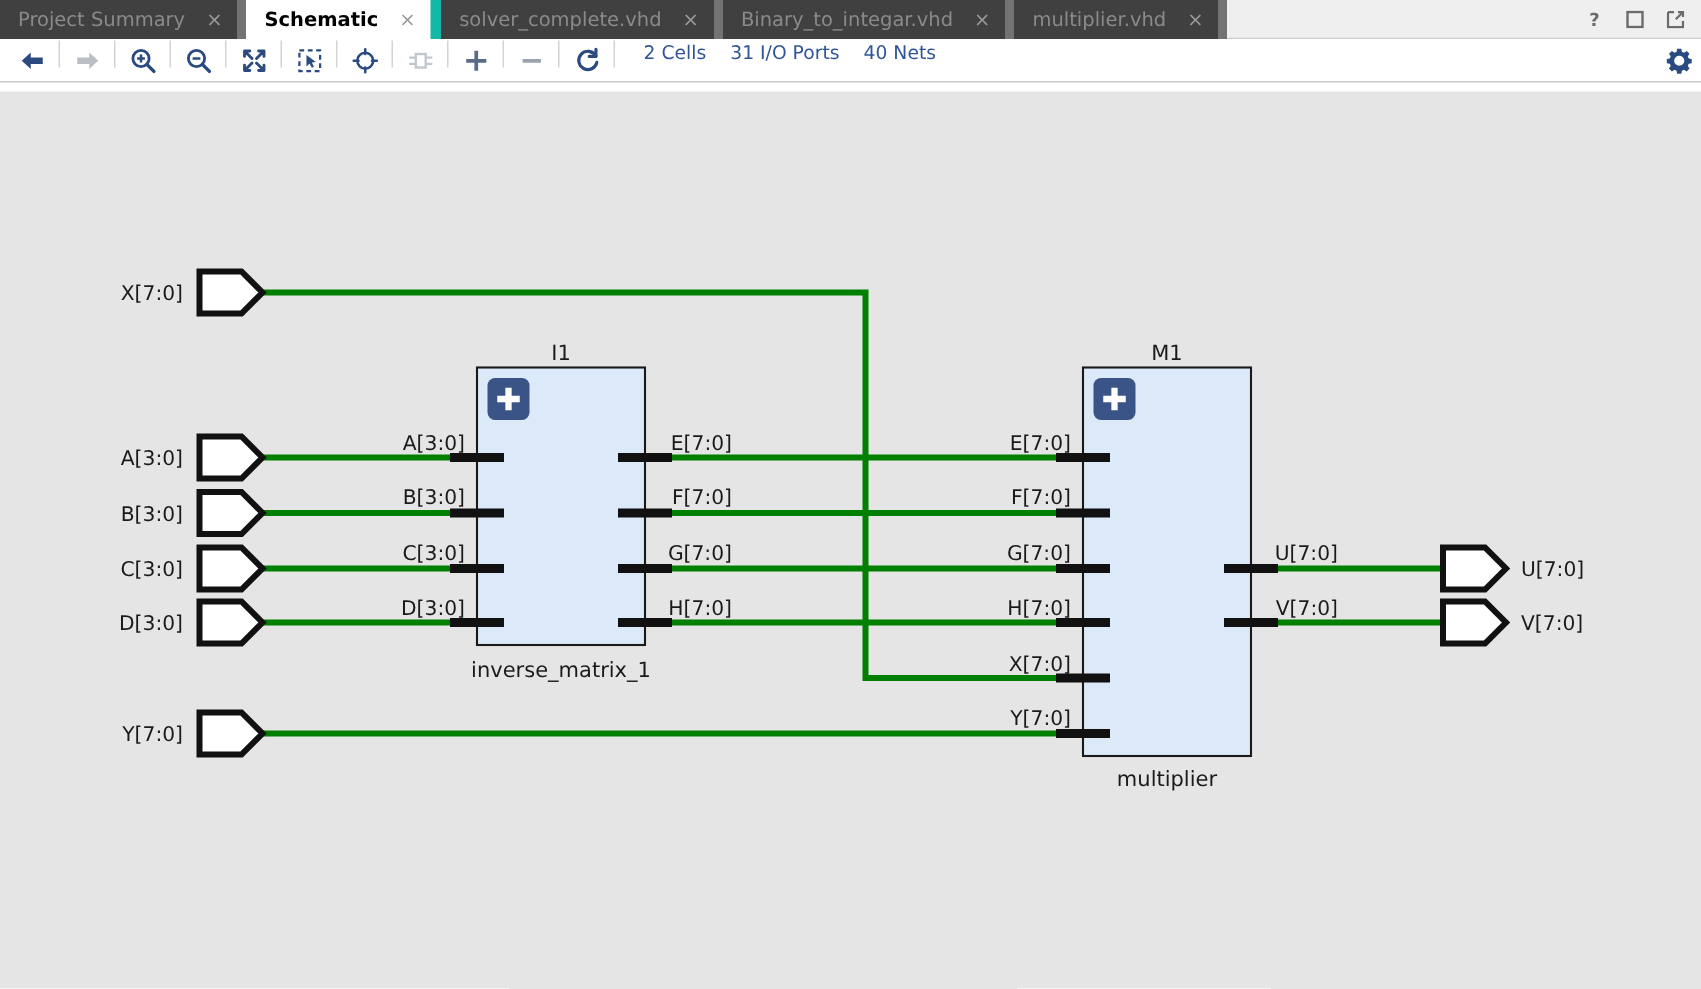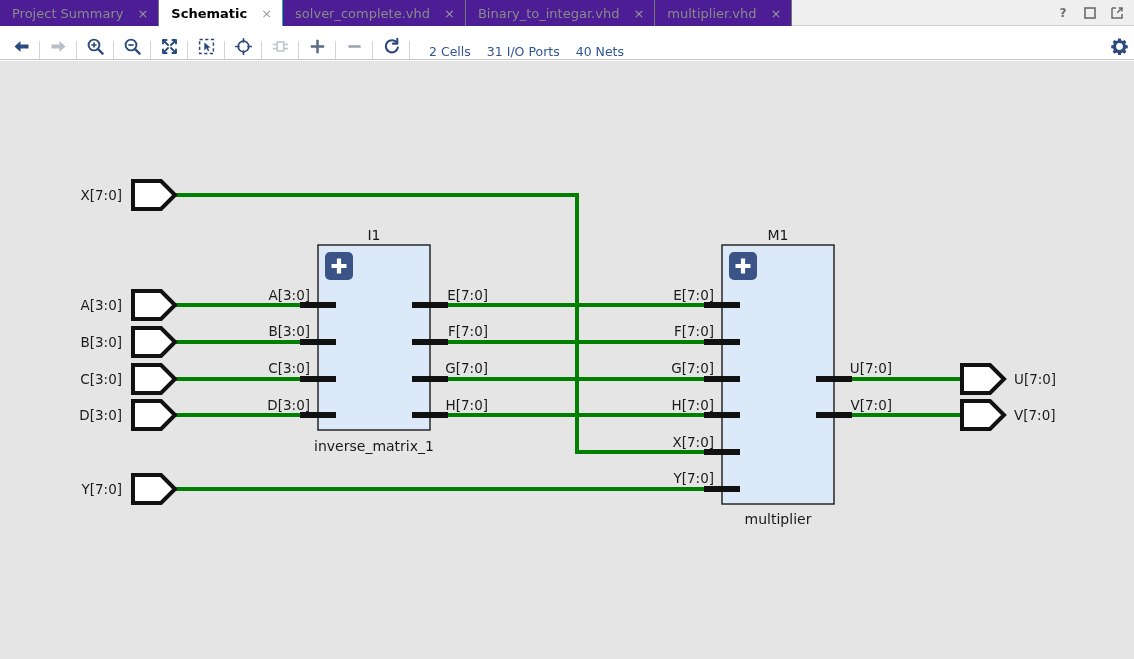--- a/index.html
+++ b/index.html
@@ -25,30 +25,30 @@
     border-bottom: 1px solid #cfcfcf;
     display: flex;
     align-items: stretch;
   }
   .tab {
     display: flex; align-items: center;
     padding: 0 10px 0 12px;
     height: 26px;
     font-size: 13px;
     color: #8a8a8a;
-    background: #4c1d95;
-    border-right: 1px solid #737373;
+    background: #404040;
+    border-right: 6px solid #737373;
     white-space: nowrap;
     cursor: pointer;
   }
   .tab.active {
     background: #ffffff;
     color: #000000;
     font-weight: bold;
-    border-right: 1px solid #14b8a6;
+    border-right: 7px solid #14b8a6;
   }
   .tab-label { margin-right: 14px; }
   .tab-close {
     font-size: 13px; line-height: 1;
     color: #9a9a9a;
     font-weight: normal;
   }
   .tab.active .tab-close { color: #9a9a9a; }
 
   .tabbar-spacer { flex: 1; background: #efefef; }
@@ -64,25 +64,25 @@
     display: flex; align-items: center; justify-content: center;
     color: #6b6b6b;
     font-size: 13px;
     cursor: pointer;
   }
   .winbtn svg { display: block; }
 
   
   .toolbar {
     position: absolute; left: 0; top: 27px;
-    width: 1134px; height: 33px;
+    width: 1134px; height: 28px;
     background: #ffffff;
     border-bottom: 1px solid #c8c8c8;
     display: flex;
-    align-items: flex-end;
+    align-items: flex-start;
     padding-left: 6px;
   }
   .tb-btn {
     width: 30px; height: 26px;
     display: flex; align-items: center; justify-content: center;
     cursor: pointer;
   }
   .tb-btn svg { display: block; }
   .tb-sep {
     width: 1px; height: 18px;

